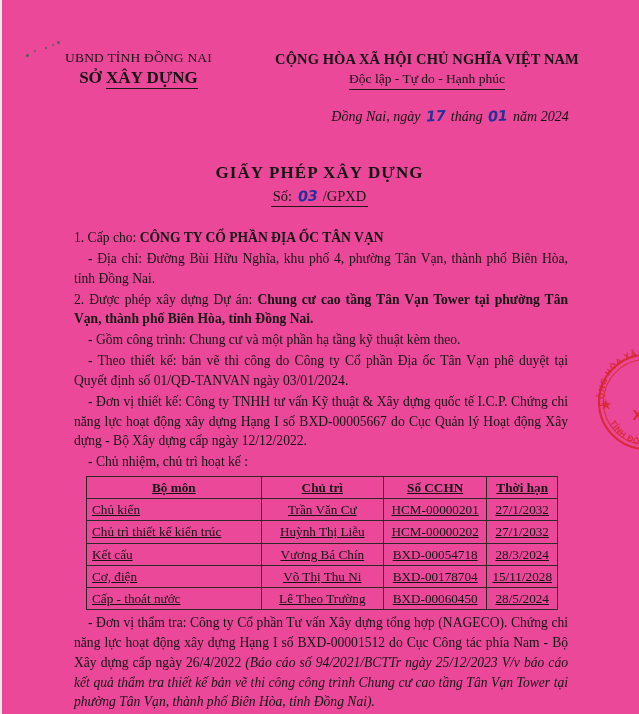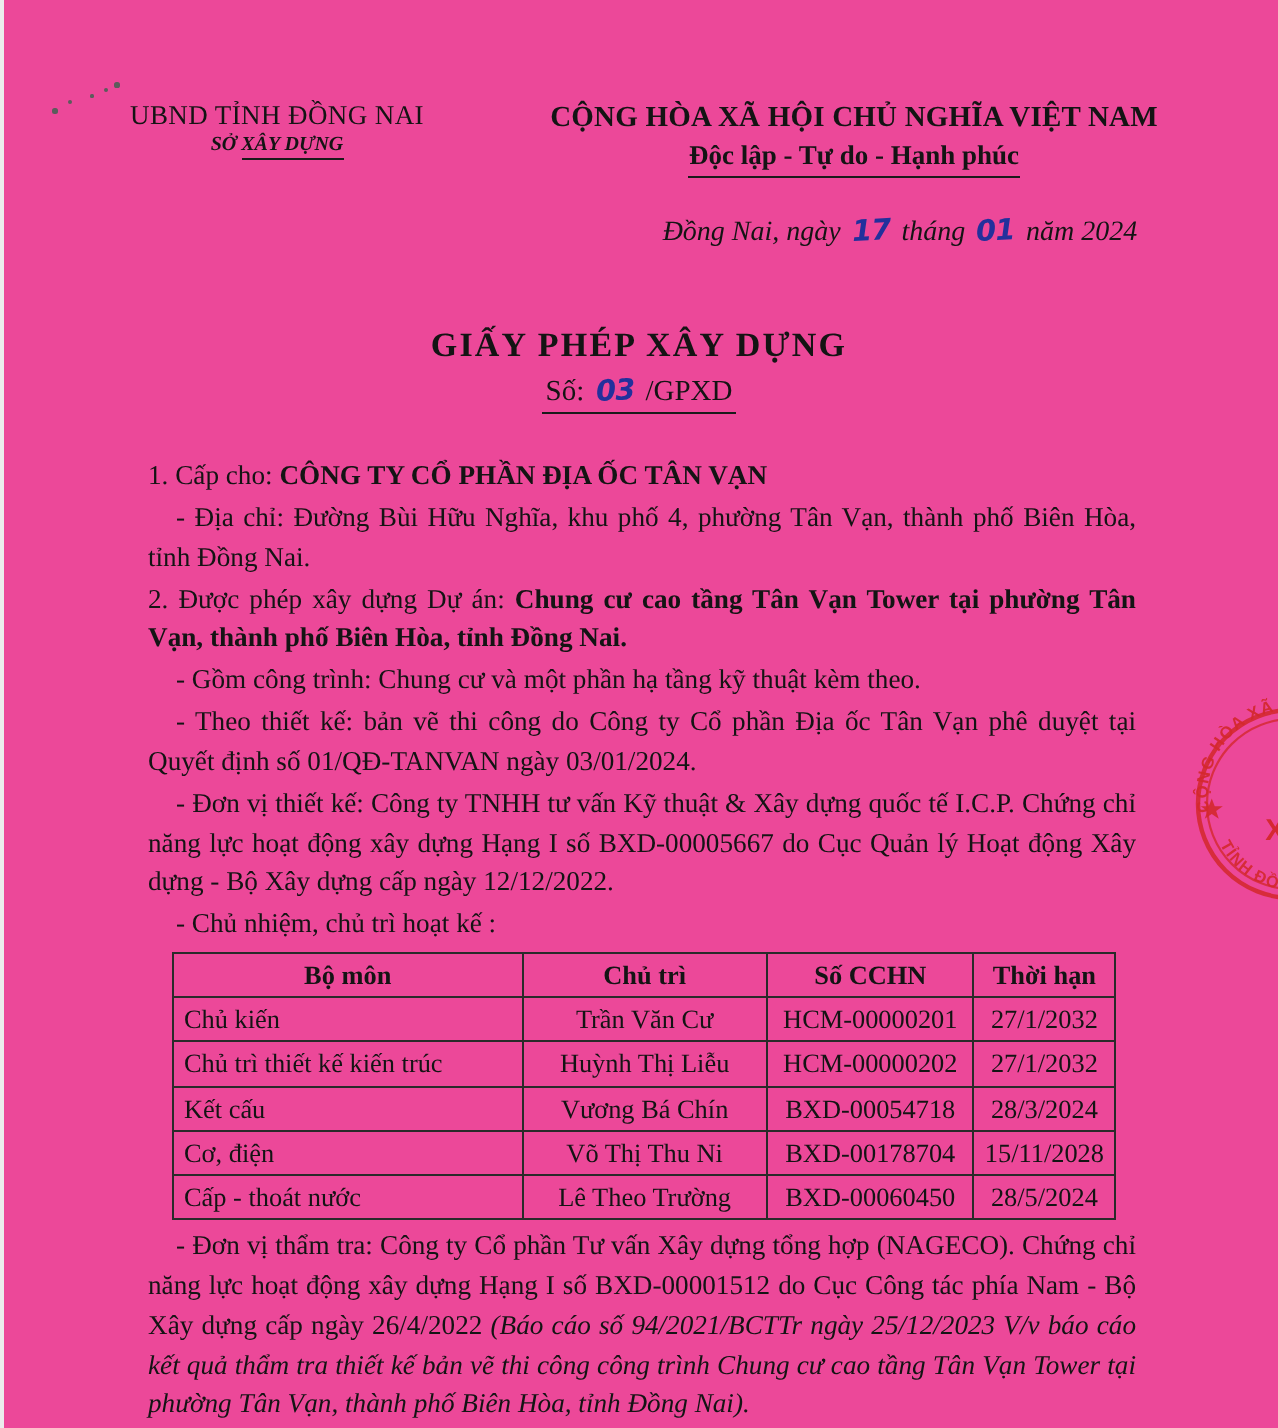--- a/index.html
+++ b/index.html
@@ -56,40 +56,39 @@
     padding-right: 40px;
     box-sizing: border-box;
   }
   .org-line1 {
     font-size: 13.5px;
     letter-spacing: .2px;
     line-height: 1.25;
     white-space: nowrap;
   }
   .org-line2 {
-    font-size: 10px;
+    font-size: 17px;
     font-weight: bold;
     line-height: 1.25;
     white-space: nowrap;
-    font-style: italic;
   }
   .org-line2 .ul {
     border-bottom: 1.3px solid #1a1a1a;
     padding-bottom: 1px;
   }
   .nation-line1 {
     font-size: 14.5px;
     font-weight: bold;
     letter-spacing: .1px;
     line-height: 1.3;
     white-space: nowrap;
   }
   .nation-line2 {
     font-size: 13.5px;
-    font-weight: bold;
+    font-weight: normal;
     line-height: 1.35;
     display: inline-block;
     border-bottom: 1.3px solid #1a1a1a;
     padding-bottom: 1px;
   }
 
   
   .dateline {
     position: absolute;
     top: 108px;
@@ -152,20 +151,21 @@
   }
   .p-num { text-indent: 0; }
   .p-dash { text-indent: 14px; }
   .b { font-weight: bold; }
   .i { font-style: italic; }
 
   
   .tbl-wrap {
     margin: 4px 0 3px 12px;
     width: 472px;
+    text-decoration: underline;
   }
   table.signers {
     border-collapse: collapse;
     width: 472px;
     font-size: 13.2px;
   }
   table.signers th,
   table.signers td {
     border: 1px solid #2a2a2a;
     padding: 2px 5px;

